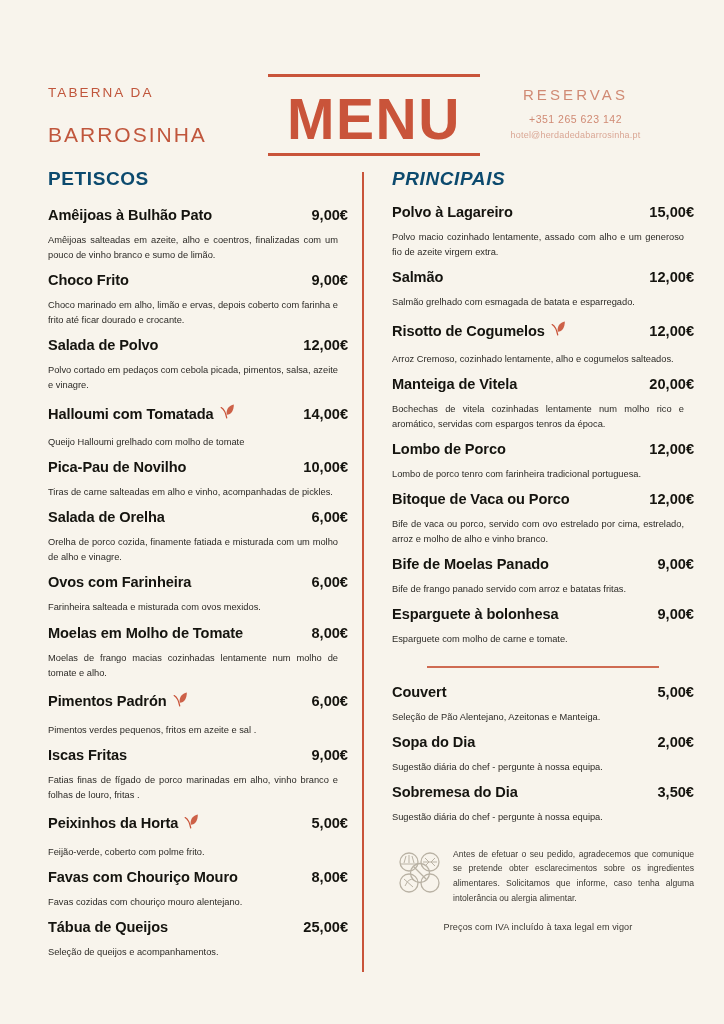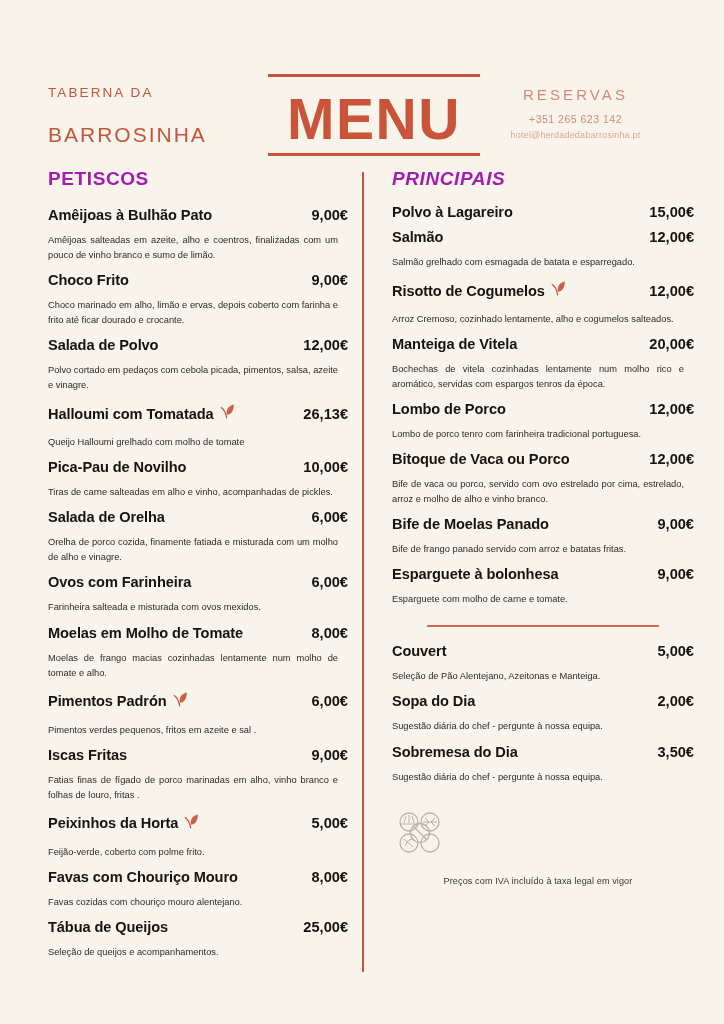--- a/index.html
+++ b/index.html
@@ -107,21 +107,21 @@
     left: 14px;
     top: 4px;
     width: 1.5px;
     height: 800px;
     background: #c9543a;
   }
 
   .section-title {
     font-size: 19px;
     font-weight: 700;
-    color: #a21caf;
+    color: #0c4a6e;
     letter-spacing: 0.6px;
     margin-bottom: 17px;
   }
   .section-title.right { margin-bottom: 14px; font-style: italic; }
 
   
   .item { margin-bottom: 9px; }
 
   .item-head {
     display: flex;
@@ -251,21 +251,21 @@
           </div>
           <div class="item">
             <div class="item-head">
               <span class="name-block">
                 <span class="item-name">Halloumi com Tomatada</span>
                 <span><svg class="veg-icon" viewBox="0 0 24 24" fill="none">
                     <path d="M4 7 C4 7, 9 10, 11 20" stroke="#c9543a" stroke-width="1.6" stroke-linecap="round"></path>
                     <path d="M11 16 C10 9, 14 4, 20 3 C20 10, 17 16, 11 16 Z" fill="#c9543a" opacity="0.92"></path>
                   </svg></span>
               </span>
-              <span class="item-price">26,13€</span>
+              <span class="item-price">14,00€</span>
             </div>
             <div class="item-desc">Queijo Halloumi grelhado com molho de tomate</div>
           </div>
           <div class="item">
             <div class="item-head">
               <span class="name-block">
                 <span class="item-name">Pica-Pau de Novilho</span>
               </span>
               <span class="item-price">10,00€</span>
             </div>
@@ -361,20 +361,21 @@
     <div class="col-right">
       <div class="section-title right">PRINCIPAIS</div>
       <div id="right-items">
           <div class="item">
             <div class="item-head">
               <span class="name-block">
                 <span class="item-name">Polvo à Lagareiro</span>
               </span>
               <span class="item-price">15,00€</span>
             </div>
+            <div class="item-desc">Polvo macio cozinhado lentamente, assado com alho e um generoso fio de azeite virgem extra.</div>
           </div>
           <div class="item">
             <div class="item-head">
               <span class="name-block">
                 <span class="item-name">Salmão</span>
               </span>
               <span class="item-price">12,00€</span>
             </div>
             <div class="item-desc">Salmão grelhado com esmagada de batata e esparregado.</div>
           </div>
@@ -477,19 +478,20 @@
             <path d="M5 14 h16 M13 5 v0 M8 13 l2 -7 M13 13 v-8 M18 13 l-2 -7" stroke-width="1"></path>
             <circle cx="34" cy="12" r="9"></circle>
             <path d="M27 12 h14 M29 8 l4 4 -4 4 M39 8 l-4 4 4 4" stroke-width="1"></path>
             <circle cx="13" cy="33" r="9"></circle>
             <path d="M8 29 l9 8 M9 36 q4 -9 9 -6" stroke-width="1"></path>
             <circle cx="34" cy="33" r="9"></circle>
             <circle cx="24" cy="23" r="9.5"></circle>
             <path d="M17.5 16.5 L30.5 29.5" stroke-width="1.3"></path>
           </svg>
         </div>
+        <div class="note-text">Antes de efetuar o seu pedido, agradecemos que comunique se pretende obter esclarecimentos sobre os ingredientes alimentares. Solicitamos que informe, caso tenha alguma intolerância ou alergia alimentar.</div>
       </div>
 
       <div class="footer-note">Preços com IVA incluído à taxa legal em vigor</div>
     </div>
 
   </div>
 </div>
 
 </body></html>

